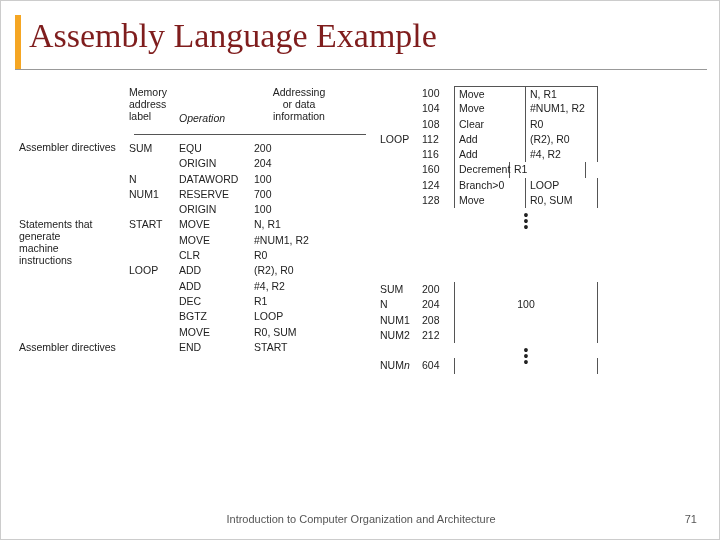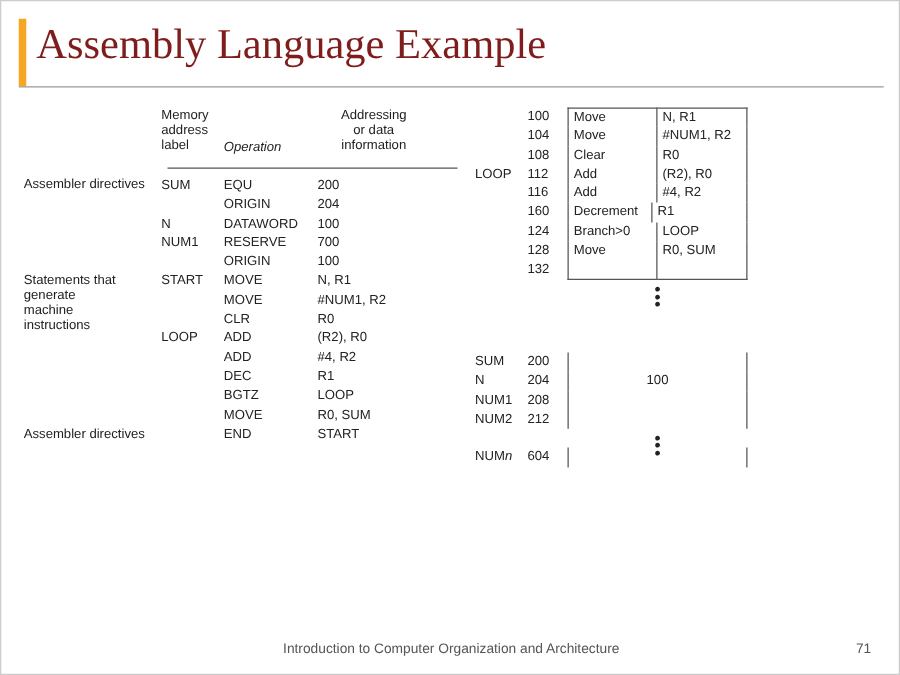--- a/index.html
+++ b/index.html
@@ -300,40 +300,34 @@
         </div>
       <div class="mrow">
           <div class="m-lbl"></div>
           <div class="m-addr">116</div>
           <div class="m-op">Add</div>
           <div class="m-arg">#4, R2</div>
         </div>
       <div class="mrow">
           <div class="m-lbl"></div>
           <div class="m-addr">160</div>
-          <div class="m-op" style="width:68px">Decrement</div>
+          <div class="m-op" style="width:56px">Decrement</div>
           <div class="m-arg" style="width:76px">R1</div>
         </div>
       <div class="mrow">
           <div class="m-lbl"></div>
           <div class="m-addr">124</div>
           <div class="m-op">Branch&gt;0</div>
           <div class="m-arg">LOOP</div>
         </div>
       <div class="mrow">
           <div class="m-lbl"></div>
           <div class="m-addr">128</div>
           <div class="m-op">Move</div>
           <div class="m-arg">R0, SUM</div>
-        </div>
-      <div class="mrow bot-border">
-          <div class="m-lbl"></div>
-          <div class="m-addr">132</div>
-          <div class="m-op"></div>
-          <div class="m-arg"></div>
         </div>
 
       <div class="mrow">
         <div class="m-lbl"></div>
           <div class="m-addr"></div>
         <div style="width:144px;text-align:center;padding:4px 0">
           <div class="dots">
               <span>•</span>
               <span>•</span>
               <span>•</span>

